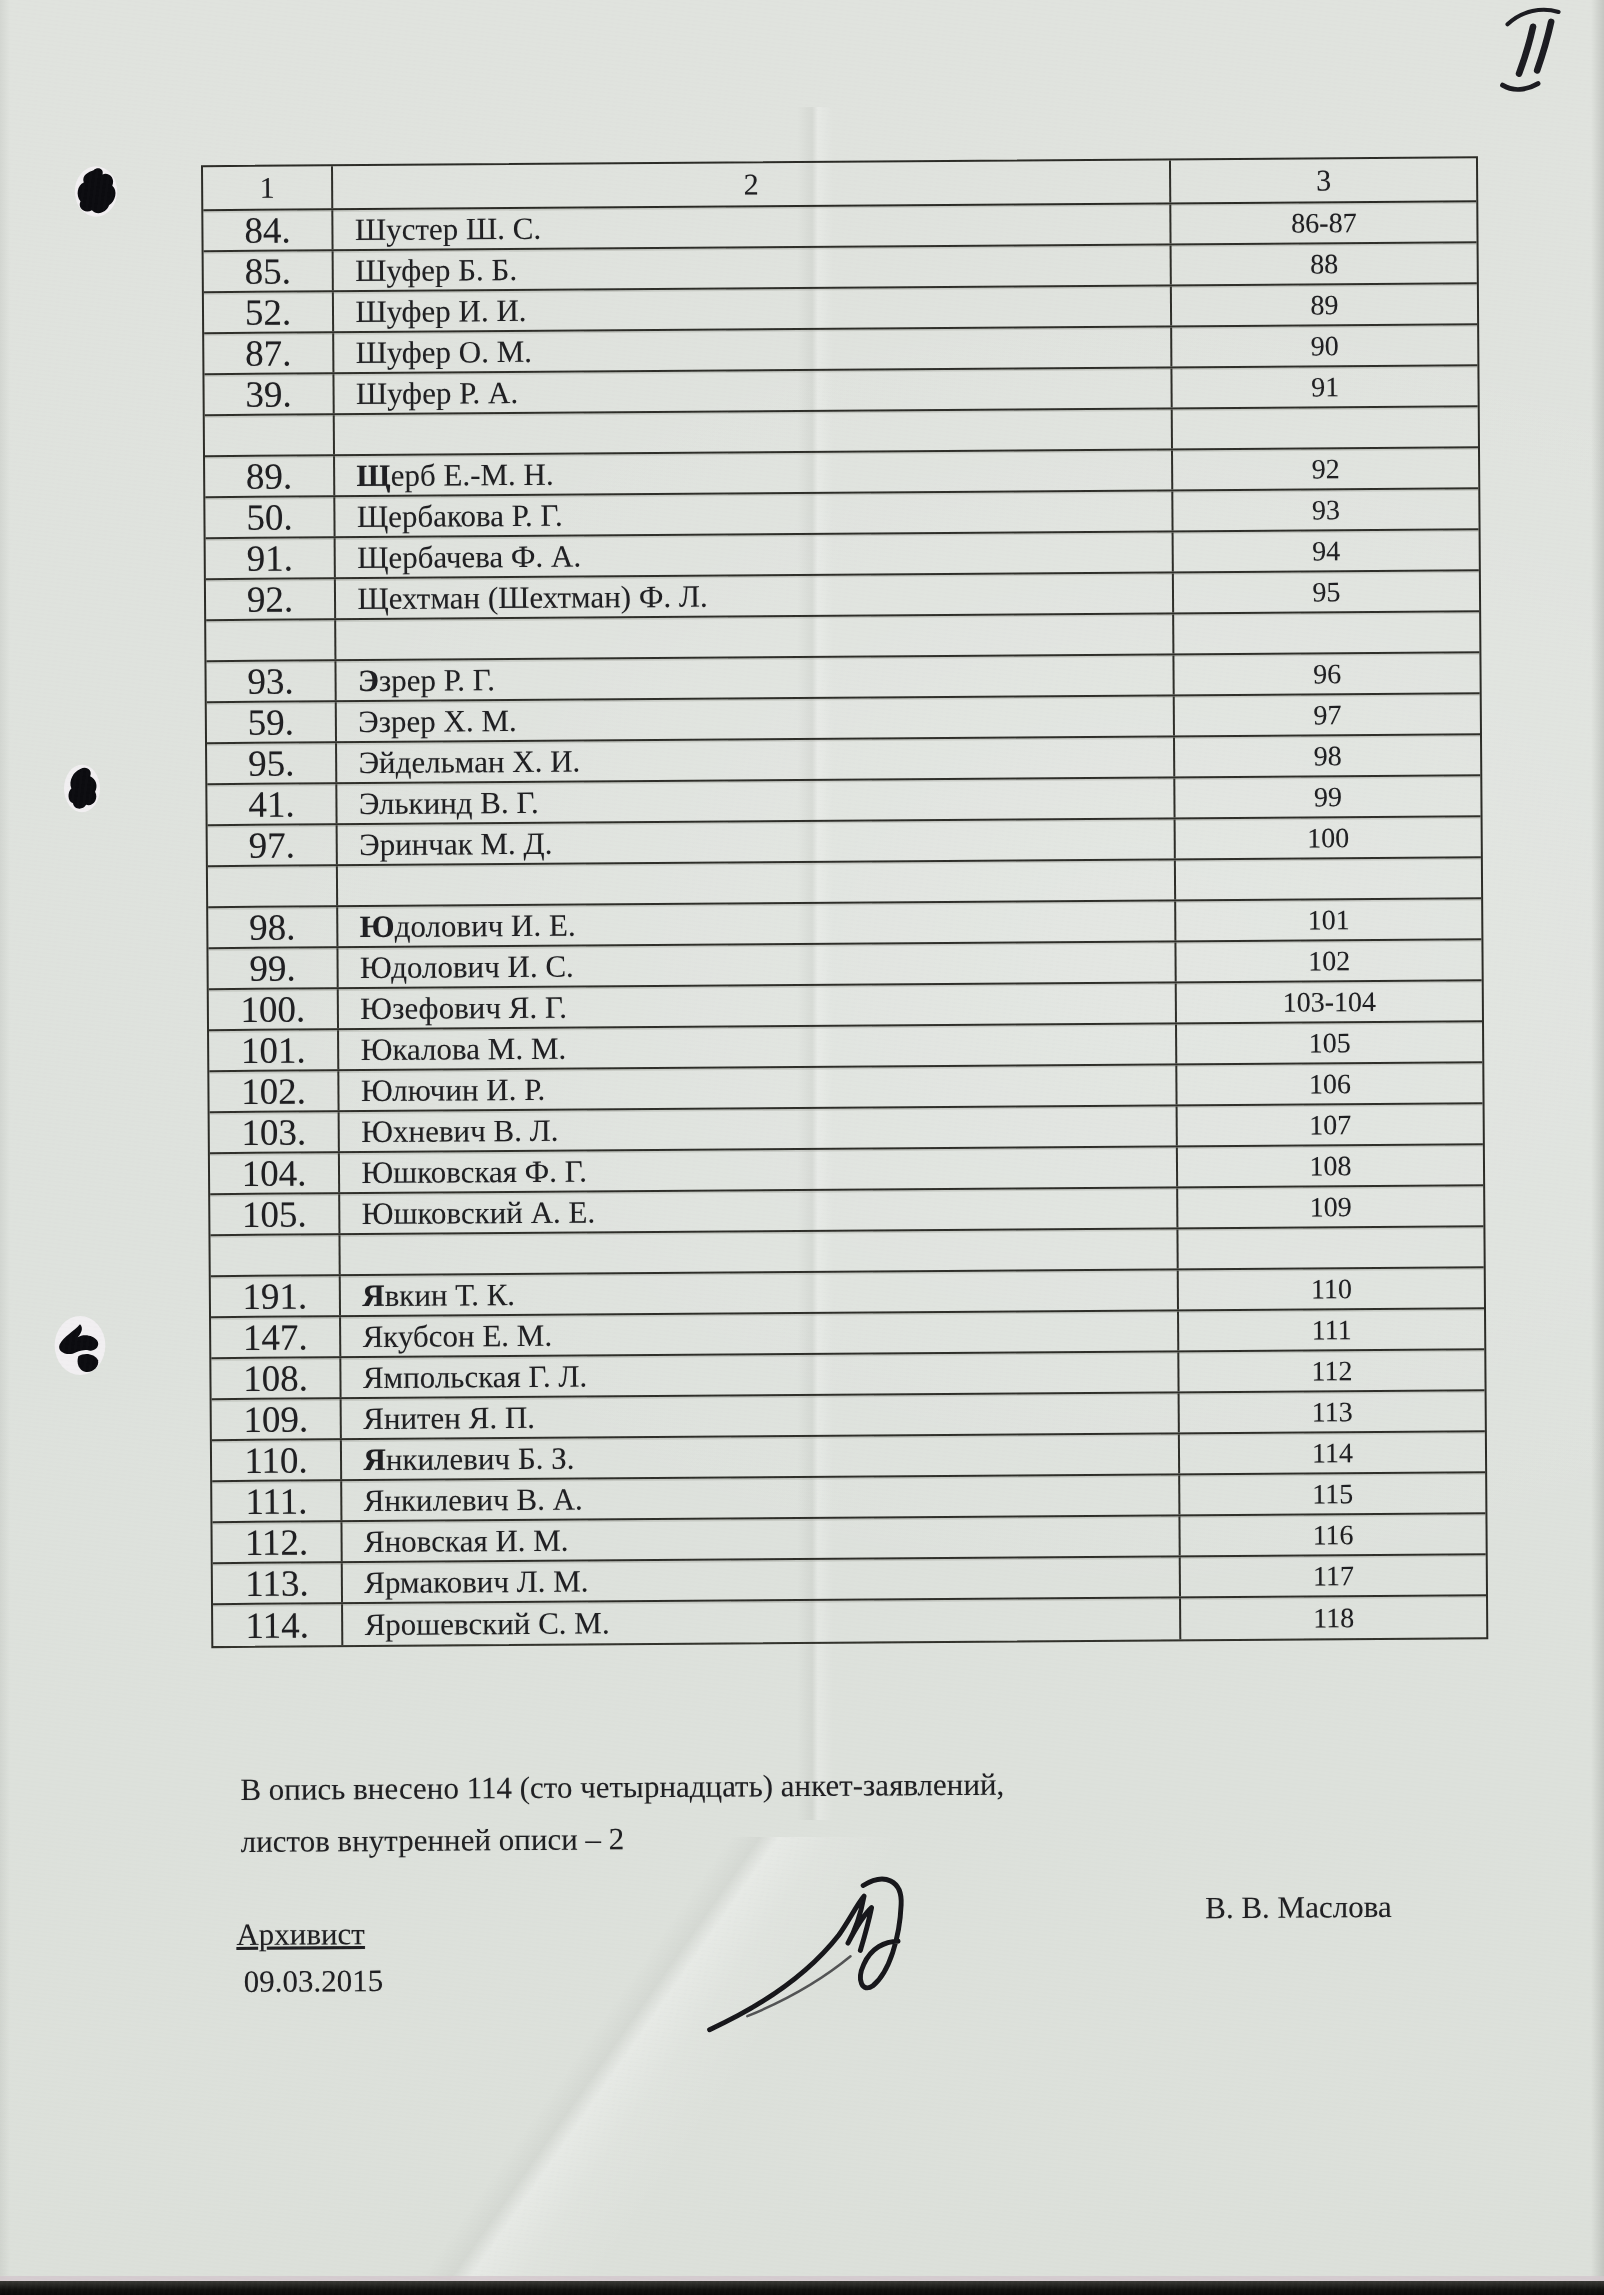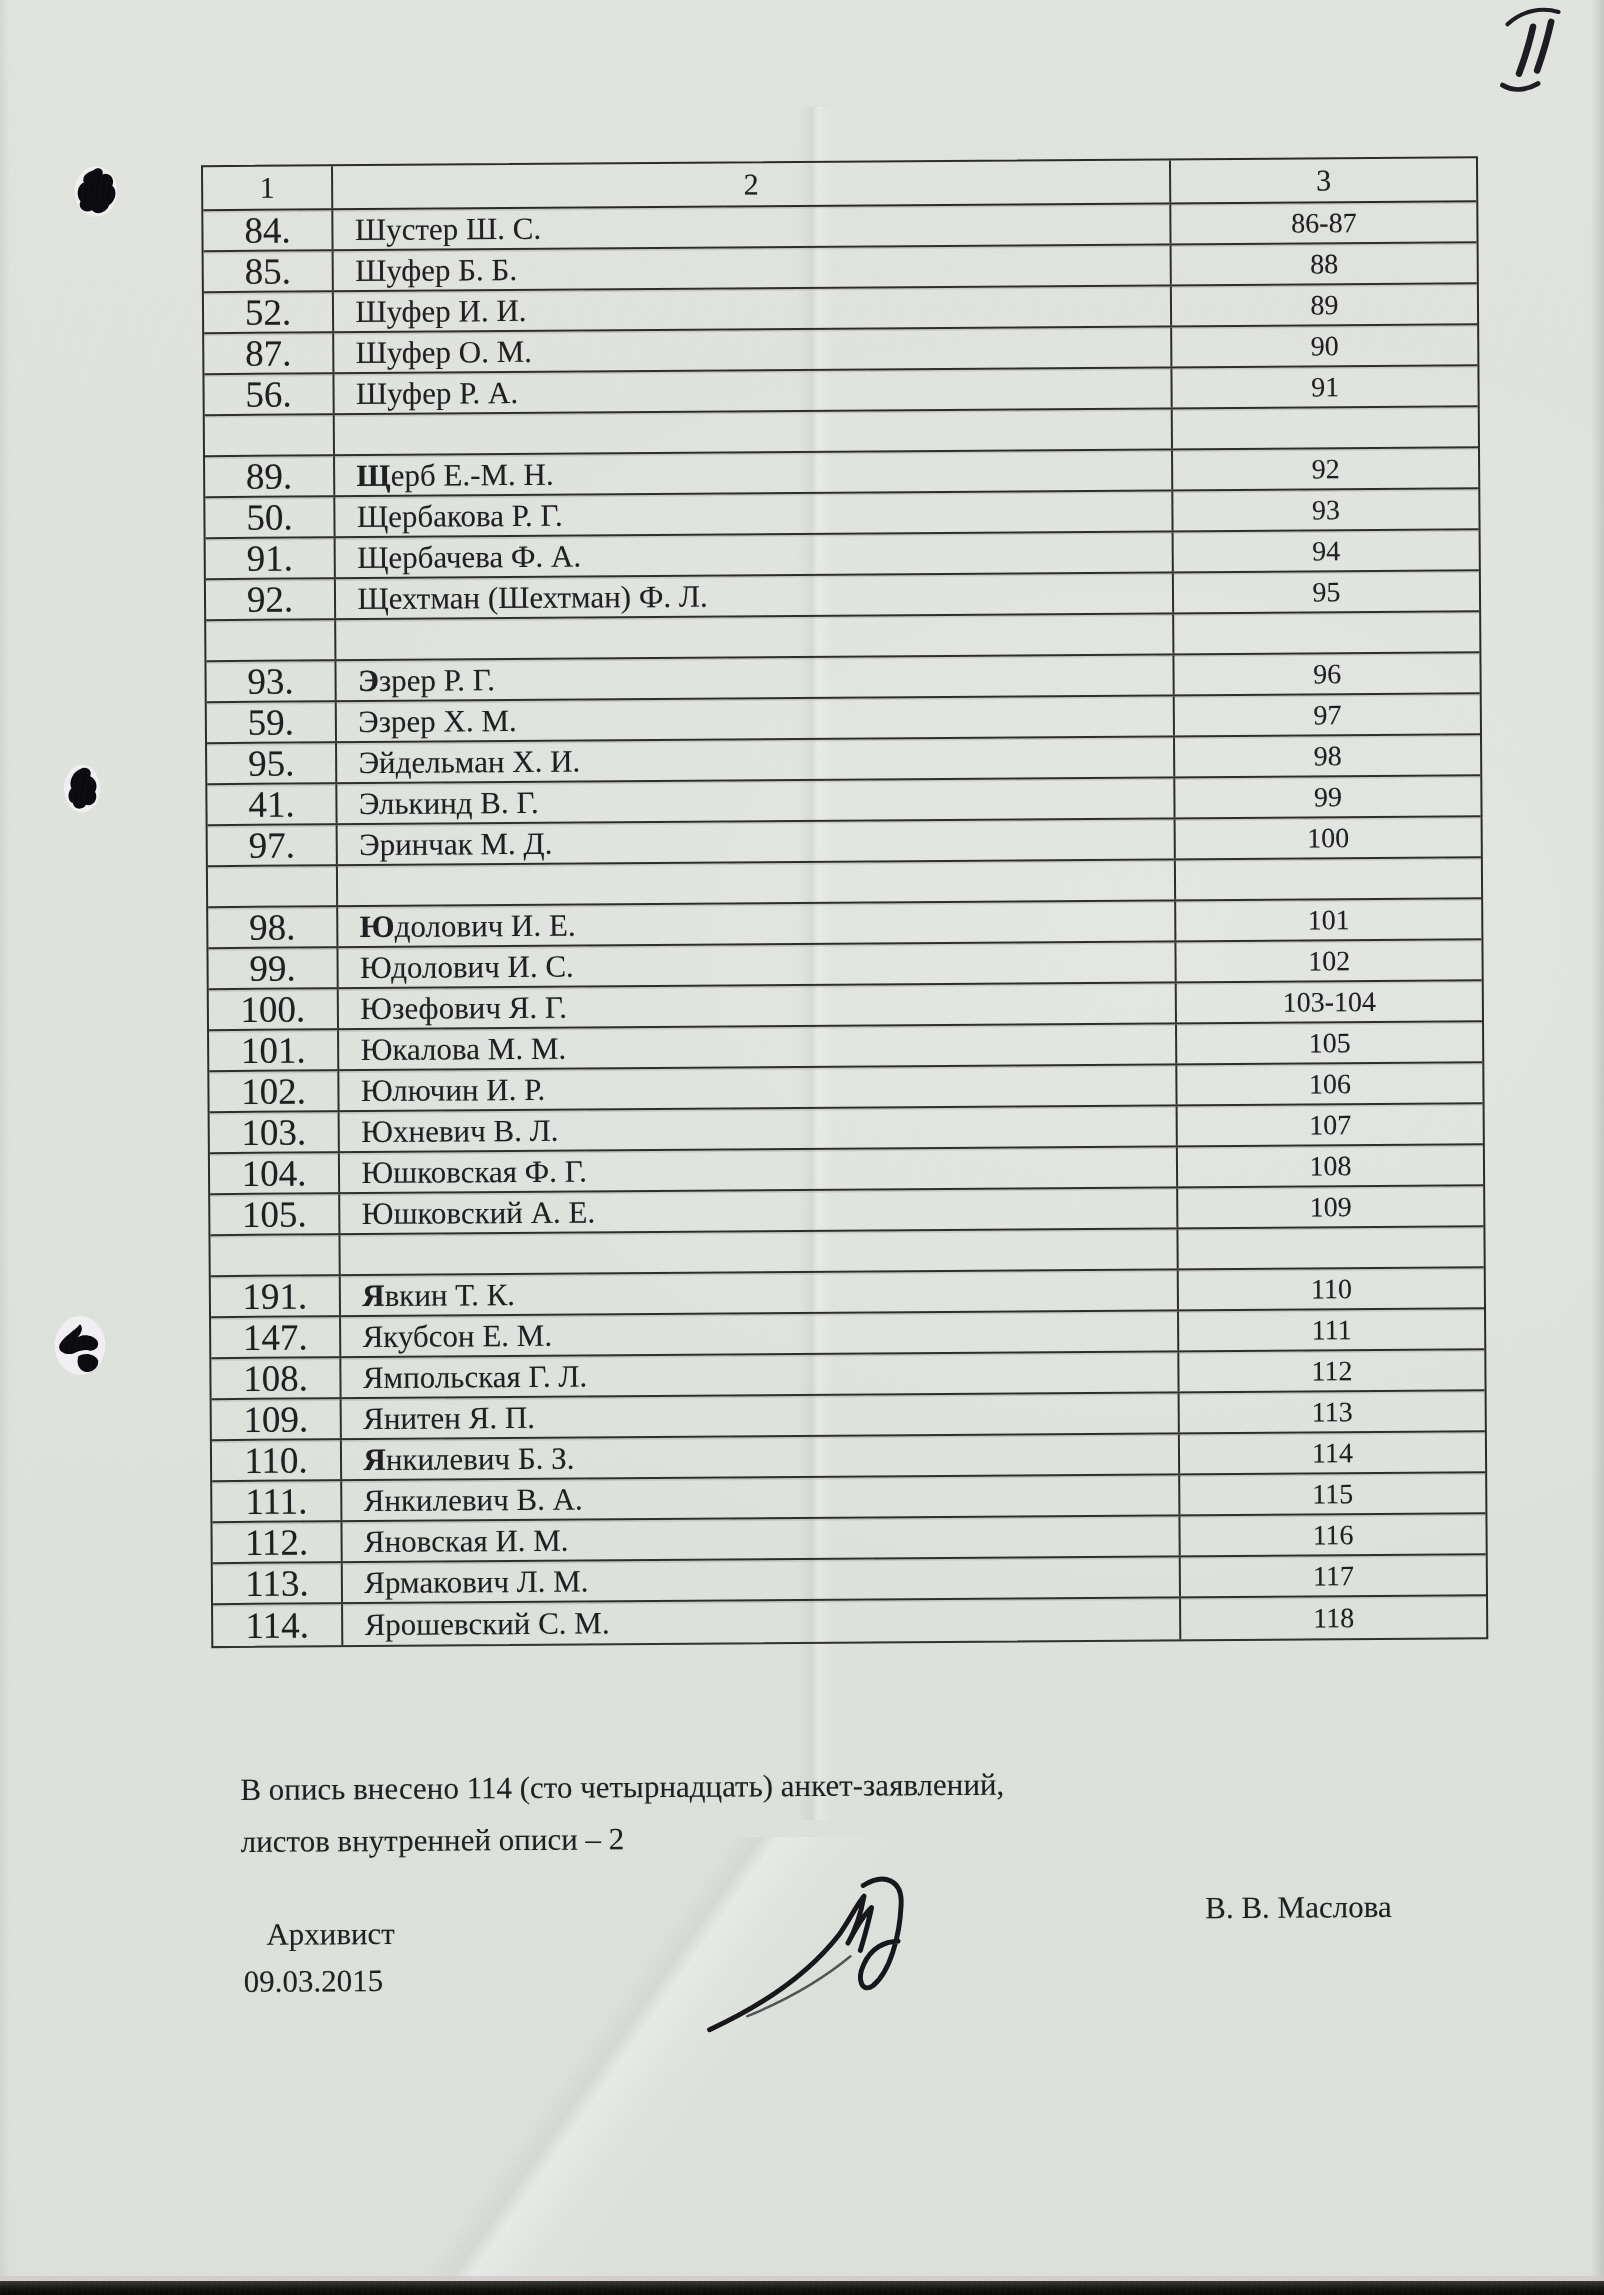--- a/index.html
+++ b/index.html
@@ -76,21 +76,21 @@
   }
   .c1{ width:130px; justify-content:center; border-right:2.1px solid #2e2e29; font-size:37px; }
   .c2{ width:838px; justify-content:flex-start; padding-left:21.4px; border-right:2.1px solid #2e2e29; font-size:31px; }
   .c3{ flex:1; justify-content:center; font-size:28px; }
   .header .c1,.header .c2,.header .c3{ justify-content:center; font-size:30px; padding-left:0; }
   .bf{ font-weight:bold; }
 
   
   .summary-line1{ position:absolute; left:229px; top:1768px; font-size:31px; }
   .summary-line2{ position:absolute; left:229px; top:1820px; font-size:31px; }
-  .role-label   { position:absolute; left:254px; top:1913px; font-size:31px; }
+  .role-label   { position:absolute; left:224px; top:1913px; font-size:31px;text-decoration:underline; }
   .date-label   { position:absolute; left:231px; top:1960px; font-size:31px; }
   .archivist    { position:absolute; left:1193px; top:1893px; font-size:31px; }
 
   .signature{ position:absolute; left:690px; top:1866px; }
   .signature svg path{ stroke:#17171b; fill:none; stroke-linecap:round; stroke-linejoin:round; }
 
   
   .blot{ position:absolute; }
   .blot svg .halo{ fill:#f4f1f5; opacity:.85; }
   .blot svg .ink{ fill:#0c0c10; }
@@ -136,21 +136,21 @@
             <div class="cell c1">52.</div>
             <div class="cell c2">Шуфер И. И.</div>
             <div class="cell c3">89</div>
           </div>
           <div class="trow">
             <div class="cell c1">87.</div>
             <div class="cell c2">Шуфер О. М.</div>
             <div class="cell c3">90</div>
           </div>
           <div class="trow">
-            <div class="cell c1">56.</div>
+            <div class="cell c1">39.</div>
             <div class="cell c2">Шуфер Р. А.</div>
             <div class="cell c3">91</div>
           </div>
           <div class="trow">
             <div class="cell c1"></div>
             <div class="cell c2"></div>
             <div class="cell c3"></div>
           </div>
           <div class="trow">
             <div class="cell c1">89.</div>

